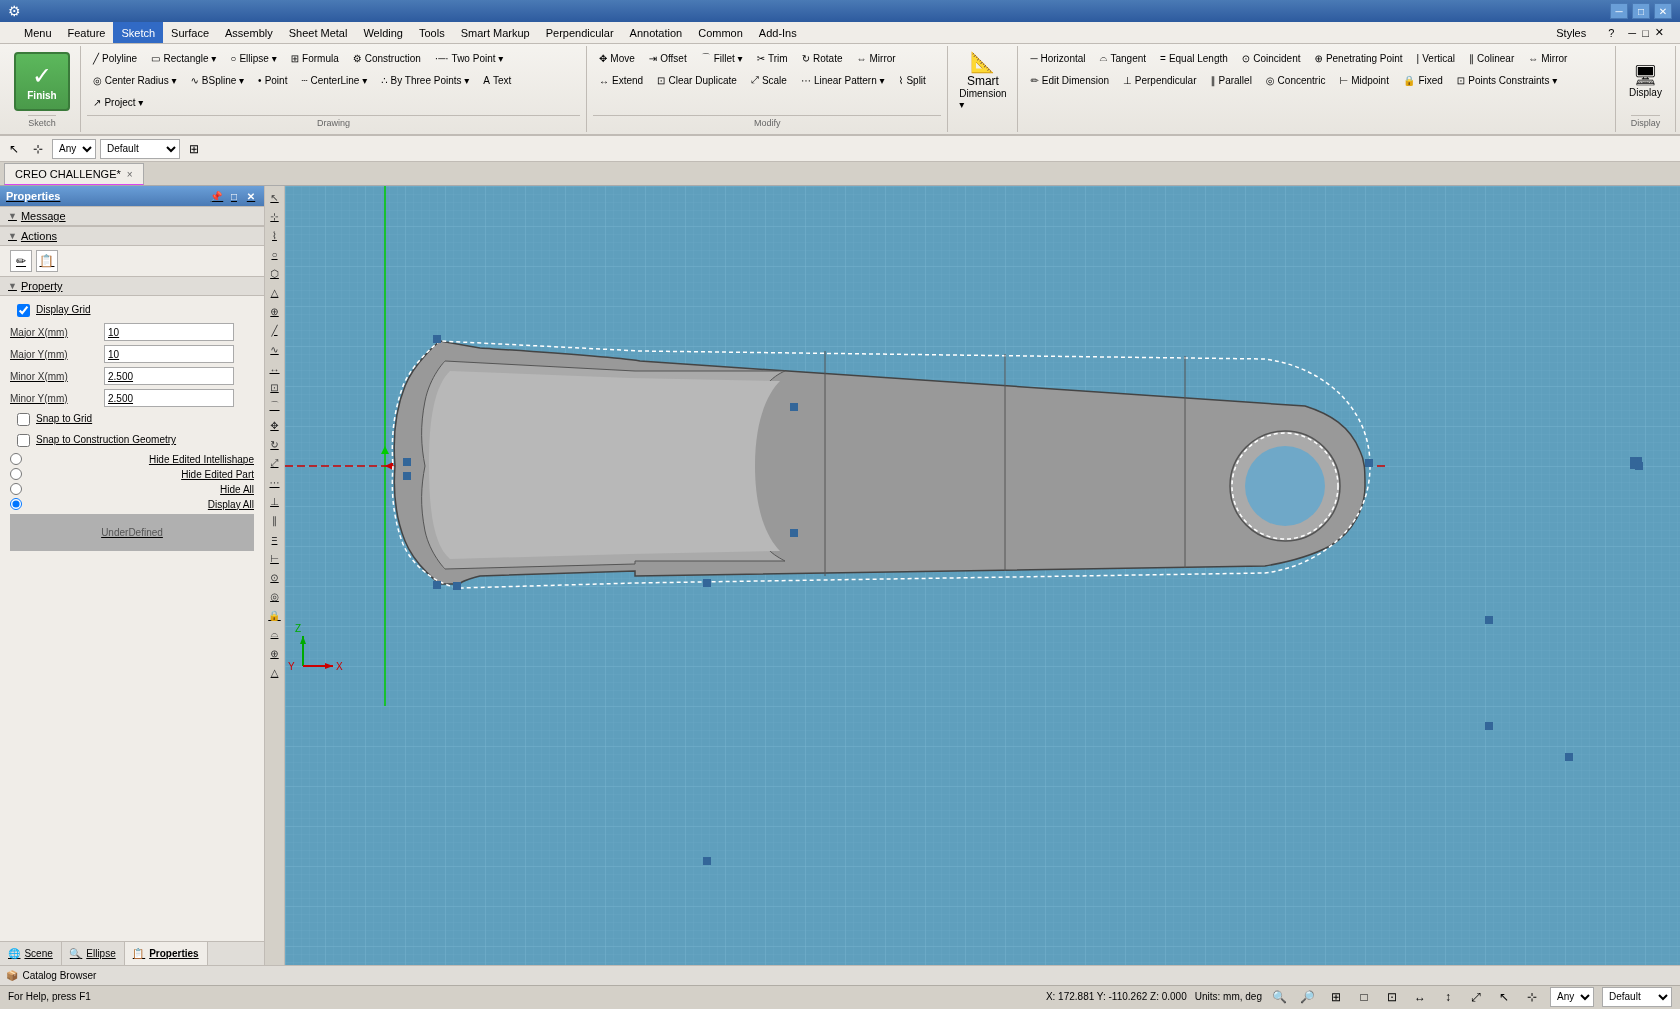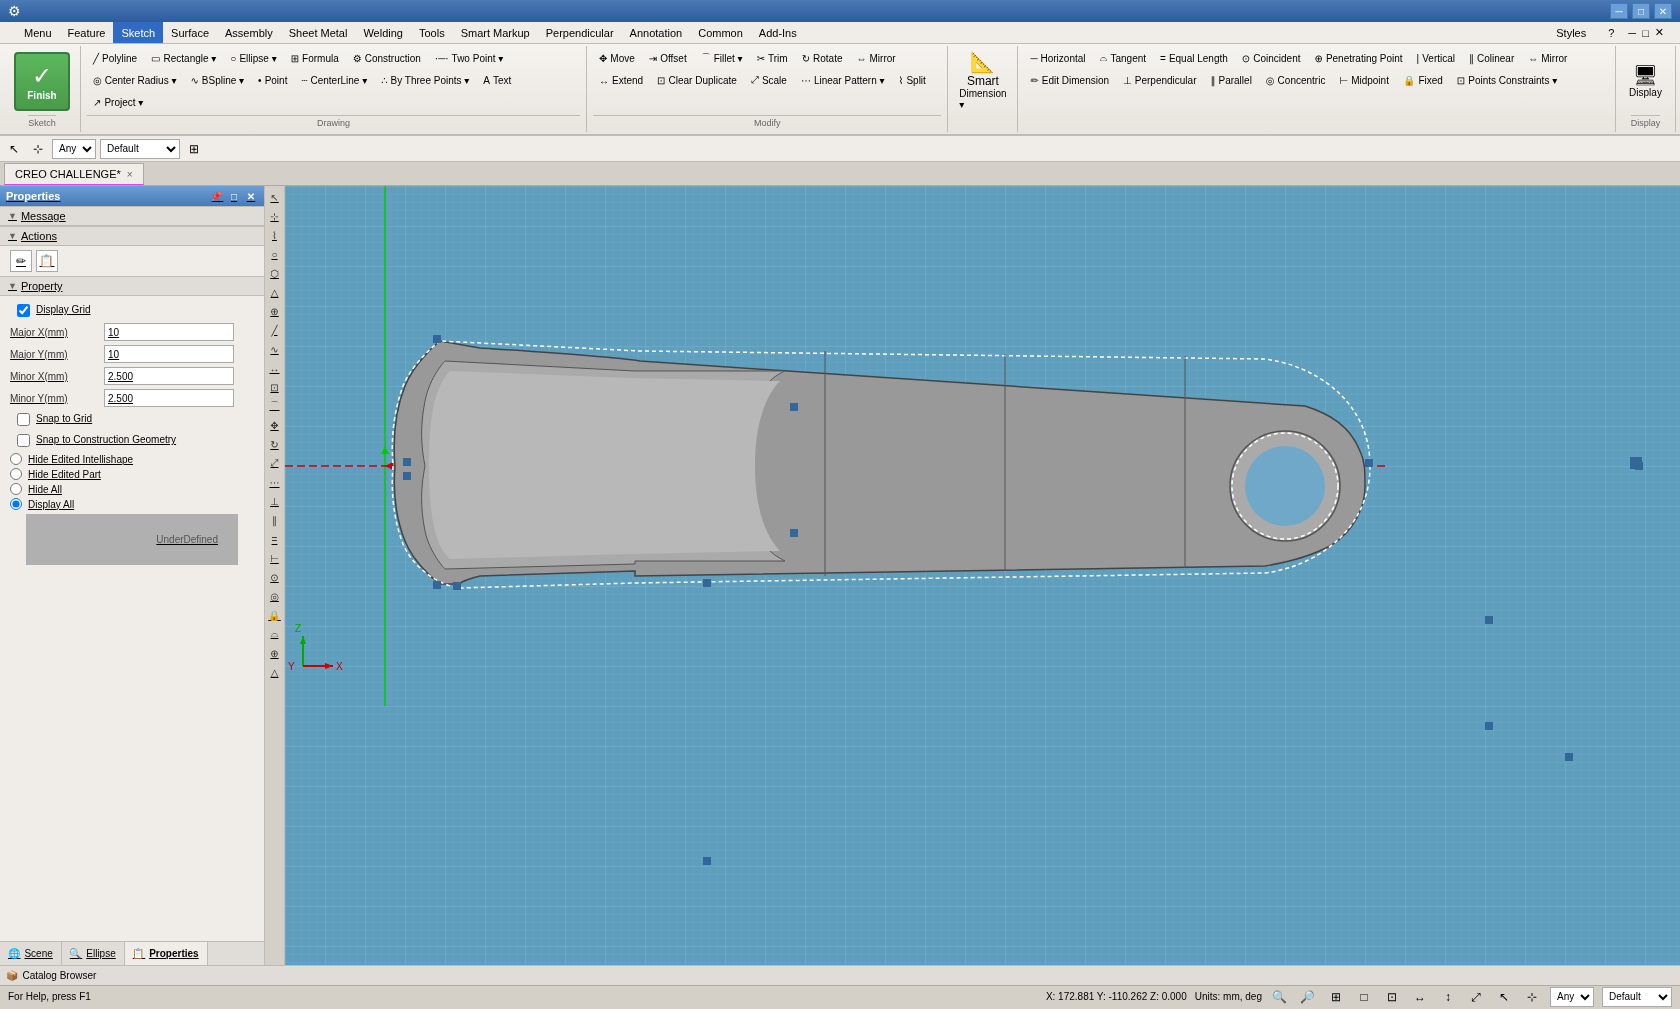--- a/index.html
+++ b/index.html
@@ -257,30 +257,31 @@
       margin-bottom: 4px;
       padding: 2px 7px;
     }
     .checkbox-row input[type=checkbox] { width: 13px; height: 13px; }
     .checkbox-row label { font-size: 10px; }
     .radio-row {
       display: flex;
       align-items: center;
       gap: 6px;
       margin-bottom: 3px;
+      justify-content: space-between;
     }
     .radio-row input[type=radio] { width: 12px; height: 12px; }
     .radio-row label { font-size: 10px; }
     .underdefined-bar {
       background: #b0b0b0;
       color: #555;
       font-size: 10px;
-      text-align: right;
-      padding: 20px;
-      margin: 4px 16px;
+      text-align: center;
+      padding: 13px;
+      margin: 4px 0;
     }
 
     
     #left-vtoolbar {
       width: 20px;
       background: #d4d0c8;
       border-right: 1px solid #c0bbb5;
       display: flex;
       flex-direction: column;
       align-items: center;

